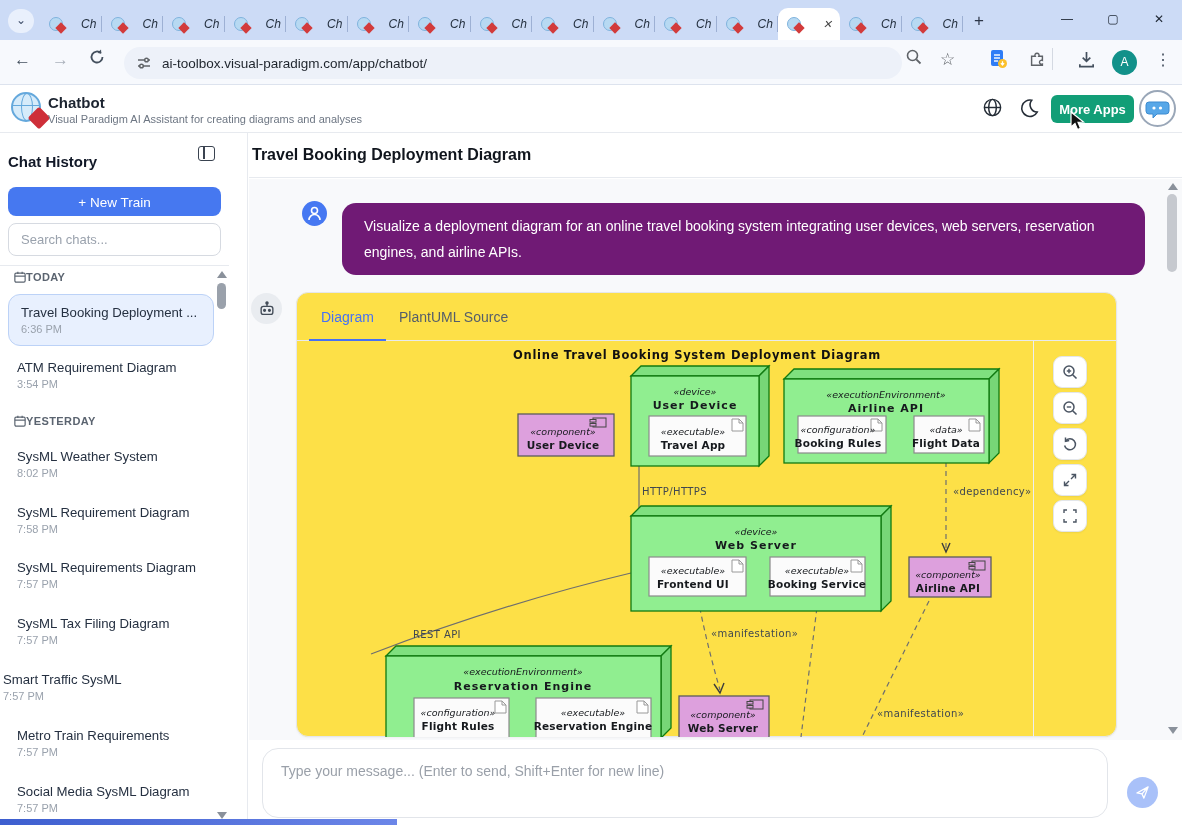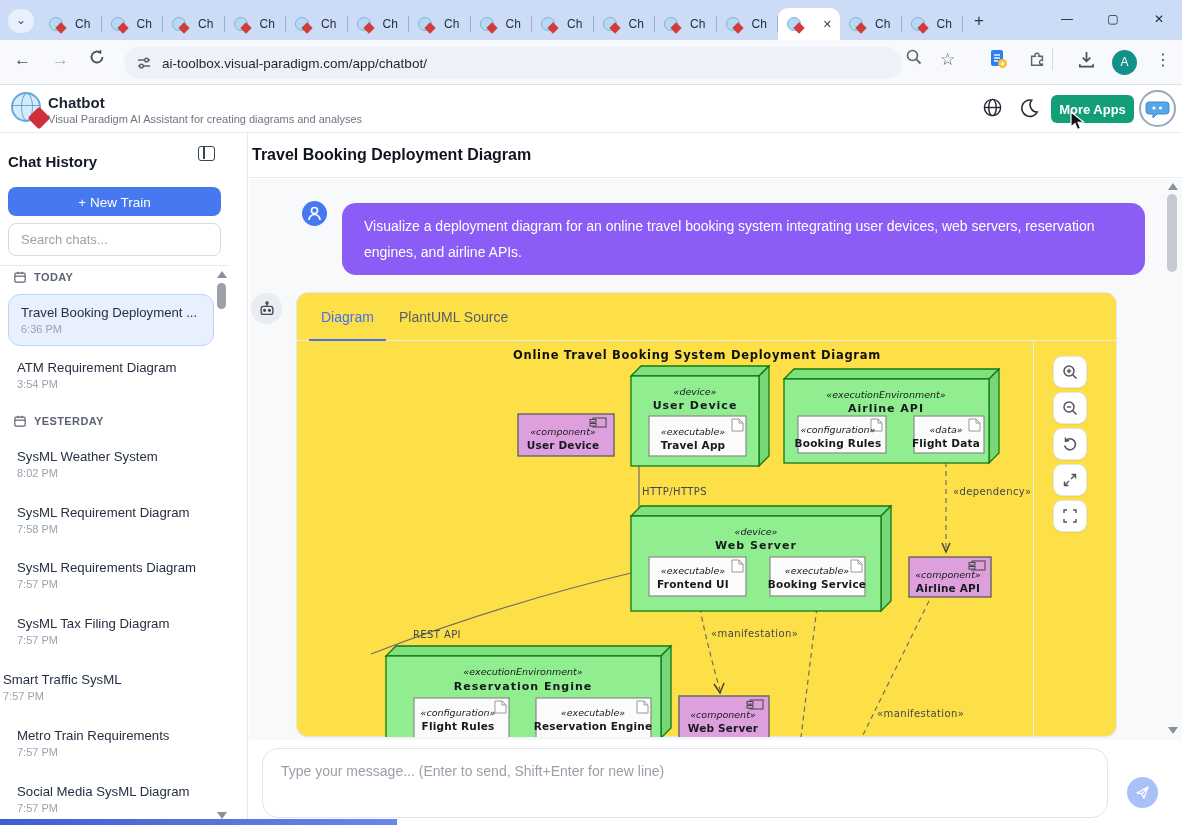--- a/index.html
+++ b/index.html
@@ -4,21 +4,21 @@
 <style>
   * { box-sizing: border-box; }
   body { margin:0; width:1182px; height:825px; overflow:hidden;
          font-family:"Liberation Sans", sans-serif; background:#fff; }
   .screen { position:relative; width:1182px; height:825px; }
 
   
   .tabstrip { position:absolute; left:0; top:0; width:1182px; height:40px; background:#ccdbf6; display:flex; align-items:flex-end; }
   .tab-search { position:absolute; left:8px; top:9px; width:26px; height:24px; border-radius:12px; background:#e9f0fc; color:#41506b; font-size:12px; text-align:center; line-height:22px; }
   .tabs { position:absolute; left:40px; top:8px; height:32px; display:flex; }
-  .tab { width:61.5px; height:32px; display:flex; align-items:center; padding-left:9px; gap:10px; position:relative; }
+  .tab { width:61.5px; height:32px; display:flex; align-items:center; padding-left:9px; gap:16px; position:relative;font-style:italic; }
   .tab .sep { position:absolute; right:0; top:8px; width:1px; height:16px; background:#9db0d4; }
   .tab-label { font-size:12px; color:#24303f; overflow:hidden; white-space:nowrap; }
   .tab.active { background:#fff; border-radius:10px 10px 0 0; width:62px; justify-content:space-between; padding-right:8px; }
   .tab-close { font-size:11px; color:#444; line-height:1; }
   .favicon { width:16px; height:16px; position:relative; flex:0 0 16px; }
   .favicon .globe { position:absolute; left:0; top:1px; width:14px; height:14px; border-radius:50%; background:#b7d9f2; border:1px solid #7fb3dd; }
   .favicon .diamond { position:absolute; right:0; bottom:0; width:8px; height:8px; background:#d23b3b; transform:rotate(45deg); }
   .newtab-btn { position:absolute; top:8px; font-size:17px; color:#2c3648; width:26px; height:26px; text-align:center; line-height:25px; border-radius:50%; }
   .win-controls { position:absolute; right:0; top:0; height:40px; display:flex; }
   .win-btn { width:46px; height:38px; text-align:center; line-height:38px; font-size:12px; color:#1b2430; }
@@ -45,37 +45,37 @@
 
   
   .sidebar { position:absolute; left:0; top:133px; width:248px; height:692px; background:#fff; border-right:1px solid #e7eaef; }
   .sb-title { position:absolute; left:8px; top:146px; font-size:15px; font-weight:bold; color:#111827;margin-top:7px; }
   .panel-ic { position:absolute; left:198px; top:146px; width:17px; height:15px; border:1.8px solid #3a4350; border-radius:3px; }
   .panel-ic::before { content:""; position:absolute; left:4px; top:0; width:1.8px; height:12px; background:#3a4350; }
   .new-chat { position:absolute; left:8px; top:187px; width:213px; height:29px; background:#4678f0; border:none; border-radius:8px; color:#fff; font-size:13.5px; text-align:center; line-height:29px; }
   .search { position:absolute; left:8px; top:223px; width:213px; height:33px; border:1px solid #d6dae1; border-radius:8px; padding:0 12px; font-size:13px; color:#374151; background:#fff; }
   .search::placeholder { color:#9aa2ad; }
   .sb-divider { position:absolute; left:0; top:265px; width:229px; height:1px; background:#e7eaef; }
-  .sb-group { position:absolute; left:14px; display:flex; gap:8px; align-items:flex-end; font-size:11px; font-weight:bold; color:#5b6470; letter-spacing:.4px; }
+  .sb-group { position:absolute; left:14px; display:flex; align-items:flex-end; font-size:11px; font-weight:bold; color:#5b6470; letter-spacing:.4px; }
   .chat-item { position:absolute; left:8px; width:206px; }
   .chat-item .t { font-size:13.2px; color:#253041; font-weight:500; white-space:nowrap; overflow:hidden; }
   .chat-item .tm { font-size:11px; color:#9aa2ad; margin-top:3px; }
   .chat-item.sel { left:8px; width:206px; background:#e8f0fe; border:1px solid #bcd2f7; border-radius:12px; padding:10px 12px; }
   .sb-scroll { position:absolute; left:217px; width:10px; color:#6f7680; }
   .tri-up { width:0; height:0; border-left:5px solid transparent; border-right:5px solid transparent; border-bottom:7px solid #8a919b; }
   .tri-dn { width:0; height:0; border-left:5px solid transparent; border-right:5px solid transparent; border-top:7px solid #8a919b; }
   .sb-thumb { position:absolute; left:217px; top:283px; width:9px; height:26px; background:#9aa1ab; border-radius:5px; }
 
   
   .titlebar { position:absolute; left:249px; top:133px; width:933px; height:45px; background:#fff; border-bottom:1px solid #e7eaef; }
   .page-title { position:absolute; left:252px; top:146px; font-size:16px; font-weight:bold; color:#10151d; }
   .chat-area { position:absolute; left:249px; top:179px; width:933px; height:561px; background:#f8f9fb; }
 
   .user-avatar { position:absolute; left:302px; top:201px; width:25px; height:25px; border-radius:50%; background:#4678f2; }
-  .bubble { position:absolute; left:342px; top:203px; width:803px; min-height:67px; background:#8b5cf6; border-radius:14px; color:#fff; font-size:14px; line-height:26px; padding:10px 22px; }
+  .bubble { position:absolute; left:342px; top:203px; width:803px; min-height:67px; background:#701a75; border-radius:14px; color:#fff; font-size:14px; line-height:26px; padding:10px 22px; }
 
   .bot-avatar { position:absolute; left:251px; top:293px; width:31px; height:31px; border-radius:50%; background:#e9ecf0; display:flex; align-items:center; justify-content:center; }
   .card { position:absolute; left:296px; top:292px; width:821px; height:445px; background:#fde047; border:1px solid #e5e7eb; border-radius:12px; box-shadow:0 1px 2px rgba(0,0,0,.04); }
   .card-tabs { position:absolute; left:0; top:0; width:100%; height:48px; border-bottom:1px solid #e8eaed; }
   .ctab { position:absolute; top:16px; font-size:14px; }
   .ctab.diagram { left:24px; color:#4671f5; font-weight:500; }
   .ctab.source { left:102px; color:#555e6a; }
   .ctab-underline { position:absolute; left:12px; top:46px; width:77px; height:2px; background:#4671f5; }
   .viewport { position:absolute; left:12px; top:49px; width:722px; height:395px; overflow:hidden; }
   .ctrl-col { position:absolute; left:736px; top:48px; width:84px; height:396px; border-left:1px solid #eceef1; }

